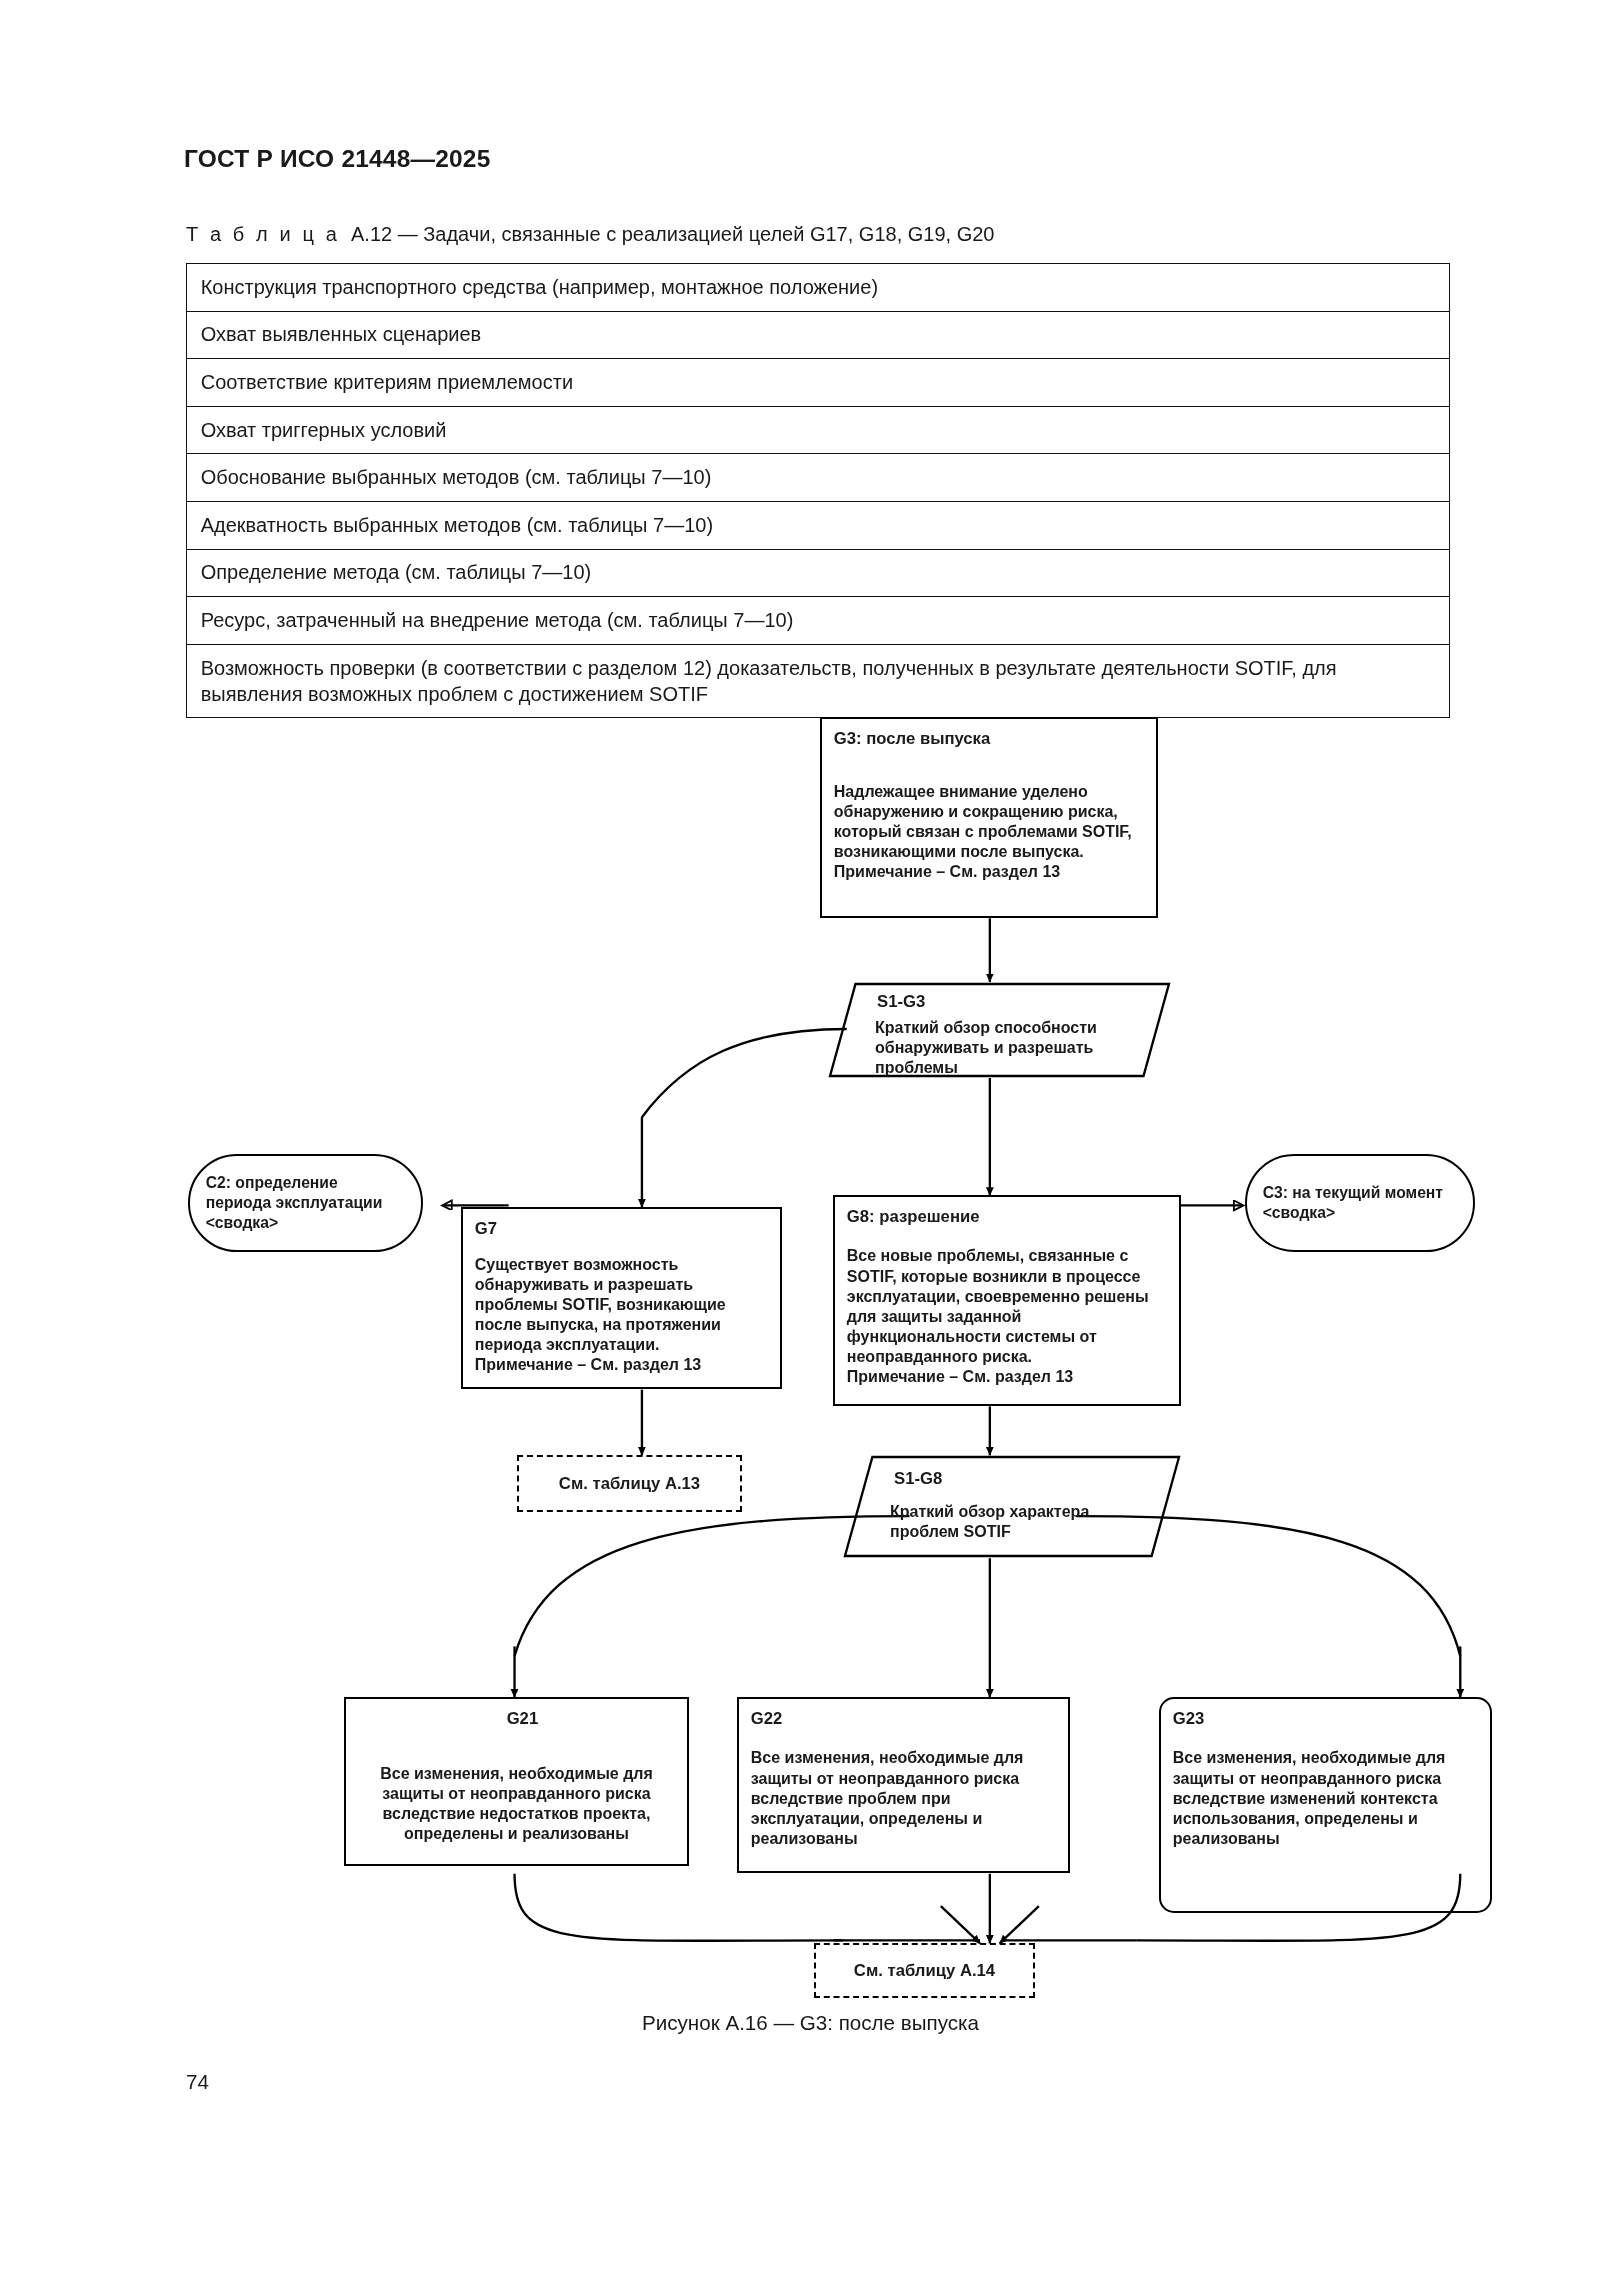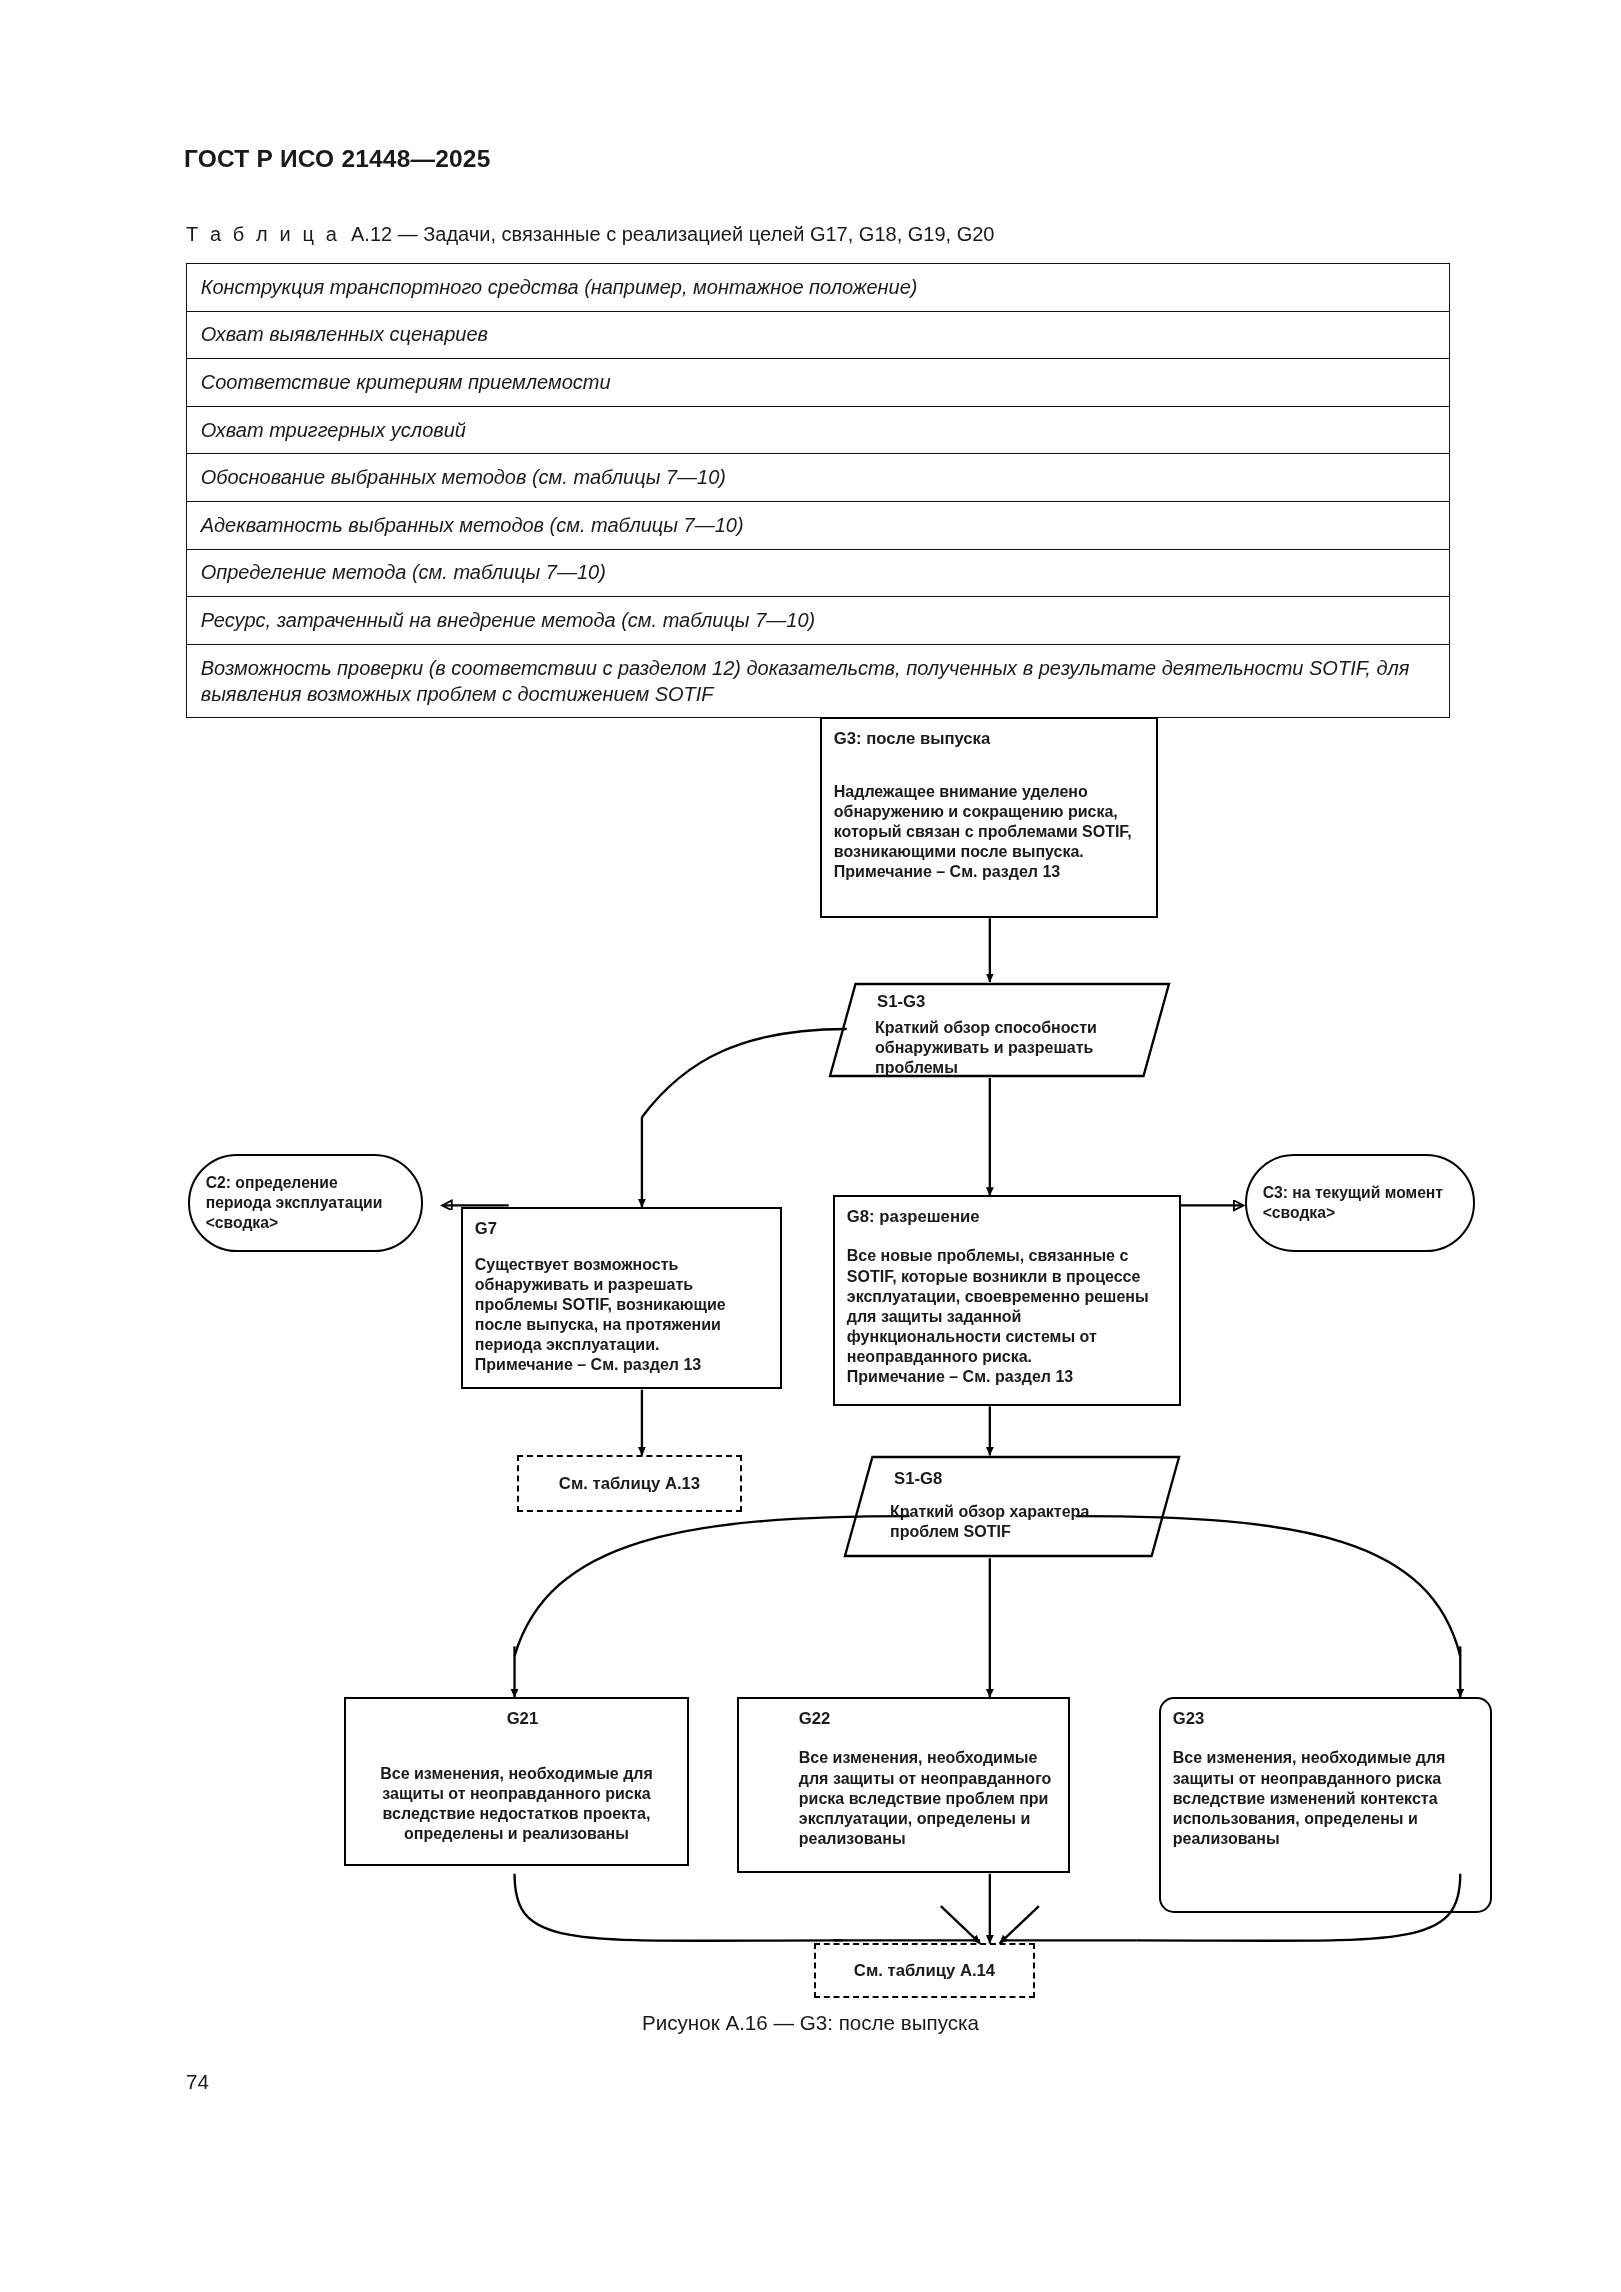--- a/index.html
+++ b/index.html
@@ -51,21 +51,20 @@
     width: 1264px;
     border-collapse: collapse;
     table-layout: fixed;
   }
   .data-table td {
     border: 1.6px solid #111;
     padding: 9.8px 13.7px 10.8px 13.7px;
     font-size: 20px;
     line-height: 1.30;
     vertical-align: middle;
-    font-style: italic;
   }
 
   
   .figure {
     position: absolute;
     left: 0;
     top: 676px;
     width: 1621px;
     height: 1294px;
   }
@@ -296,21 +295,21 @@
       </svg>
       <div class="plabel" style="left:51px; top:13.7px;">S1-G8</div>
       <div class="pbody" style="left:47px; top:47px; width:245px;">Краткий обзор характера проблем SOTIF</div>
     </div>
 
     <div class="node box" style="left:344px; top:1021px; width:345px; height:169px;text-align:center;">
       <div class="title pad-title">G21</div>
       <div class="body pad-body" style="margin-top:35px;">Все изменения, необходимые для защиты от неоправданного риска вследствие недостатков проекта, определены и реализованы</div>
     </div>
 
-    <div class="node box" style="left:737px; top:1021px; width:333px; height:176px;padding-left:48px;">
+    <div class="node box" style="left:737px; top:1021px; width:333px; height:176px;">
       <div class="title pad-title">G22</div>
       <div class="body pad-body" style="margin-top:19.6px;">Все изменения, необходимые для защиты от неоправданного риска вследствие проблем при эксплуатации, определены и реализованы</div>
     </div>
 
     <div class="node box" style="left:1159px; top:1021px; width:333px; height:216px;border-radius:15px;">
       <div class="title pad-title">G23</div>
       <div class="body pad-body" style="margin-top:19.6px;">Все изменения, необходимые для защиты от неоправданного риска вследствие изменений контекста использования, определены и реализованы</div>
     </div>
 
     <div class="node dashed" style="left:814px; top:1267px; width:221px; height:55px;">

